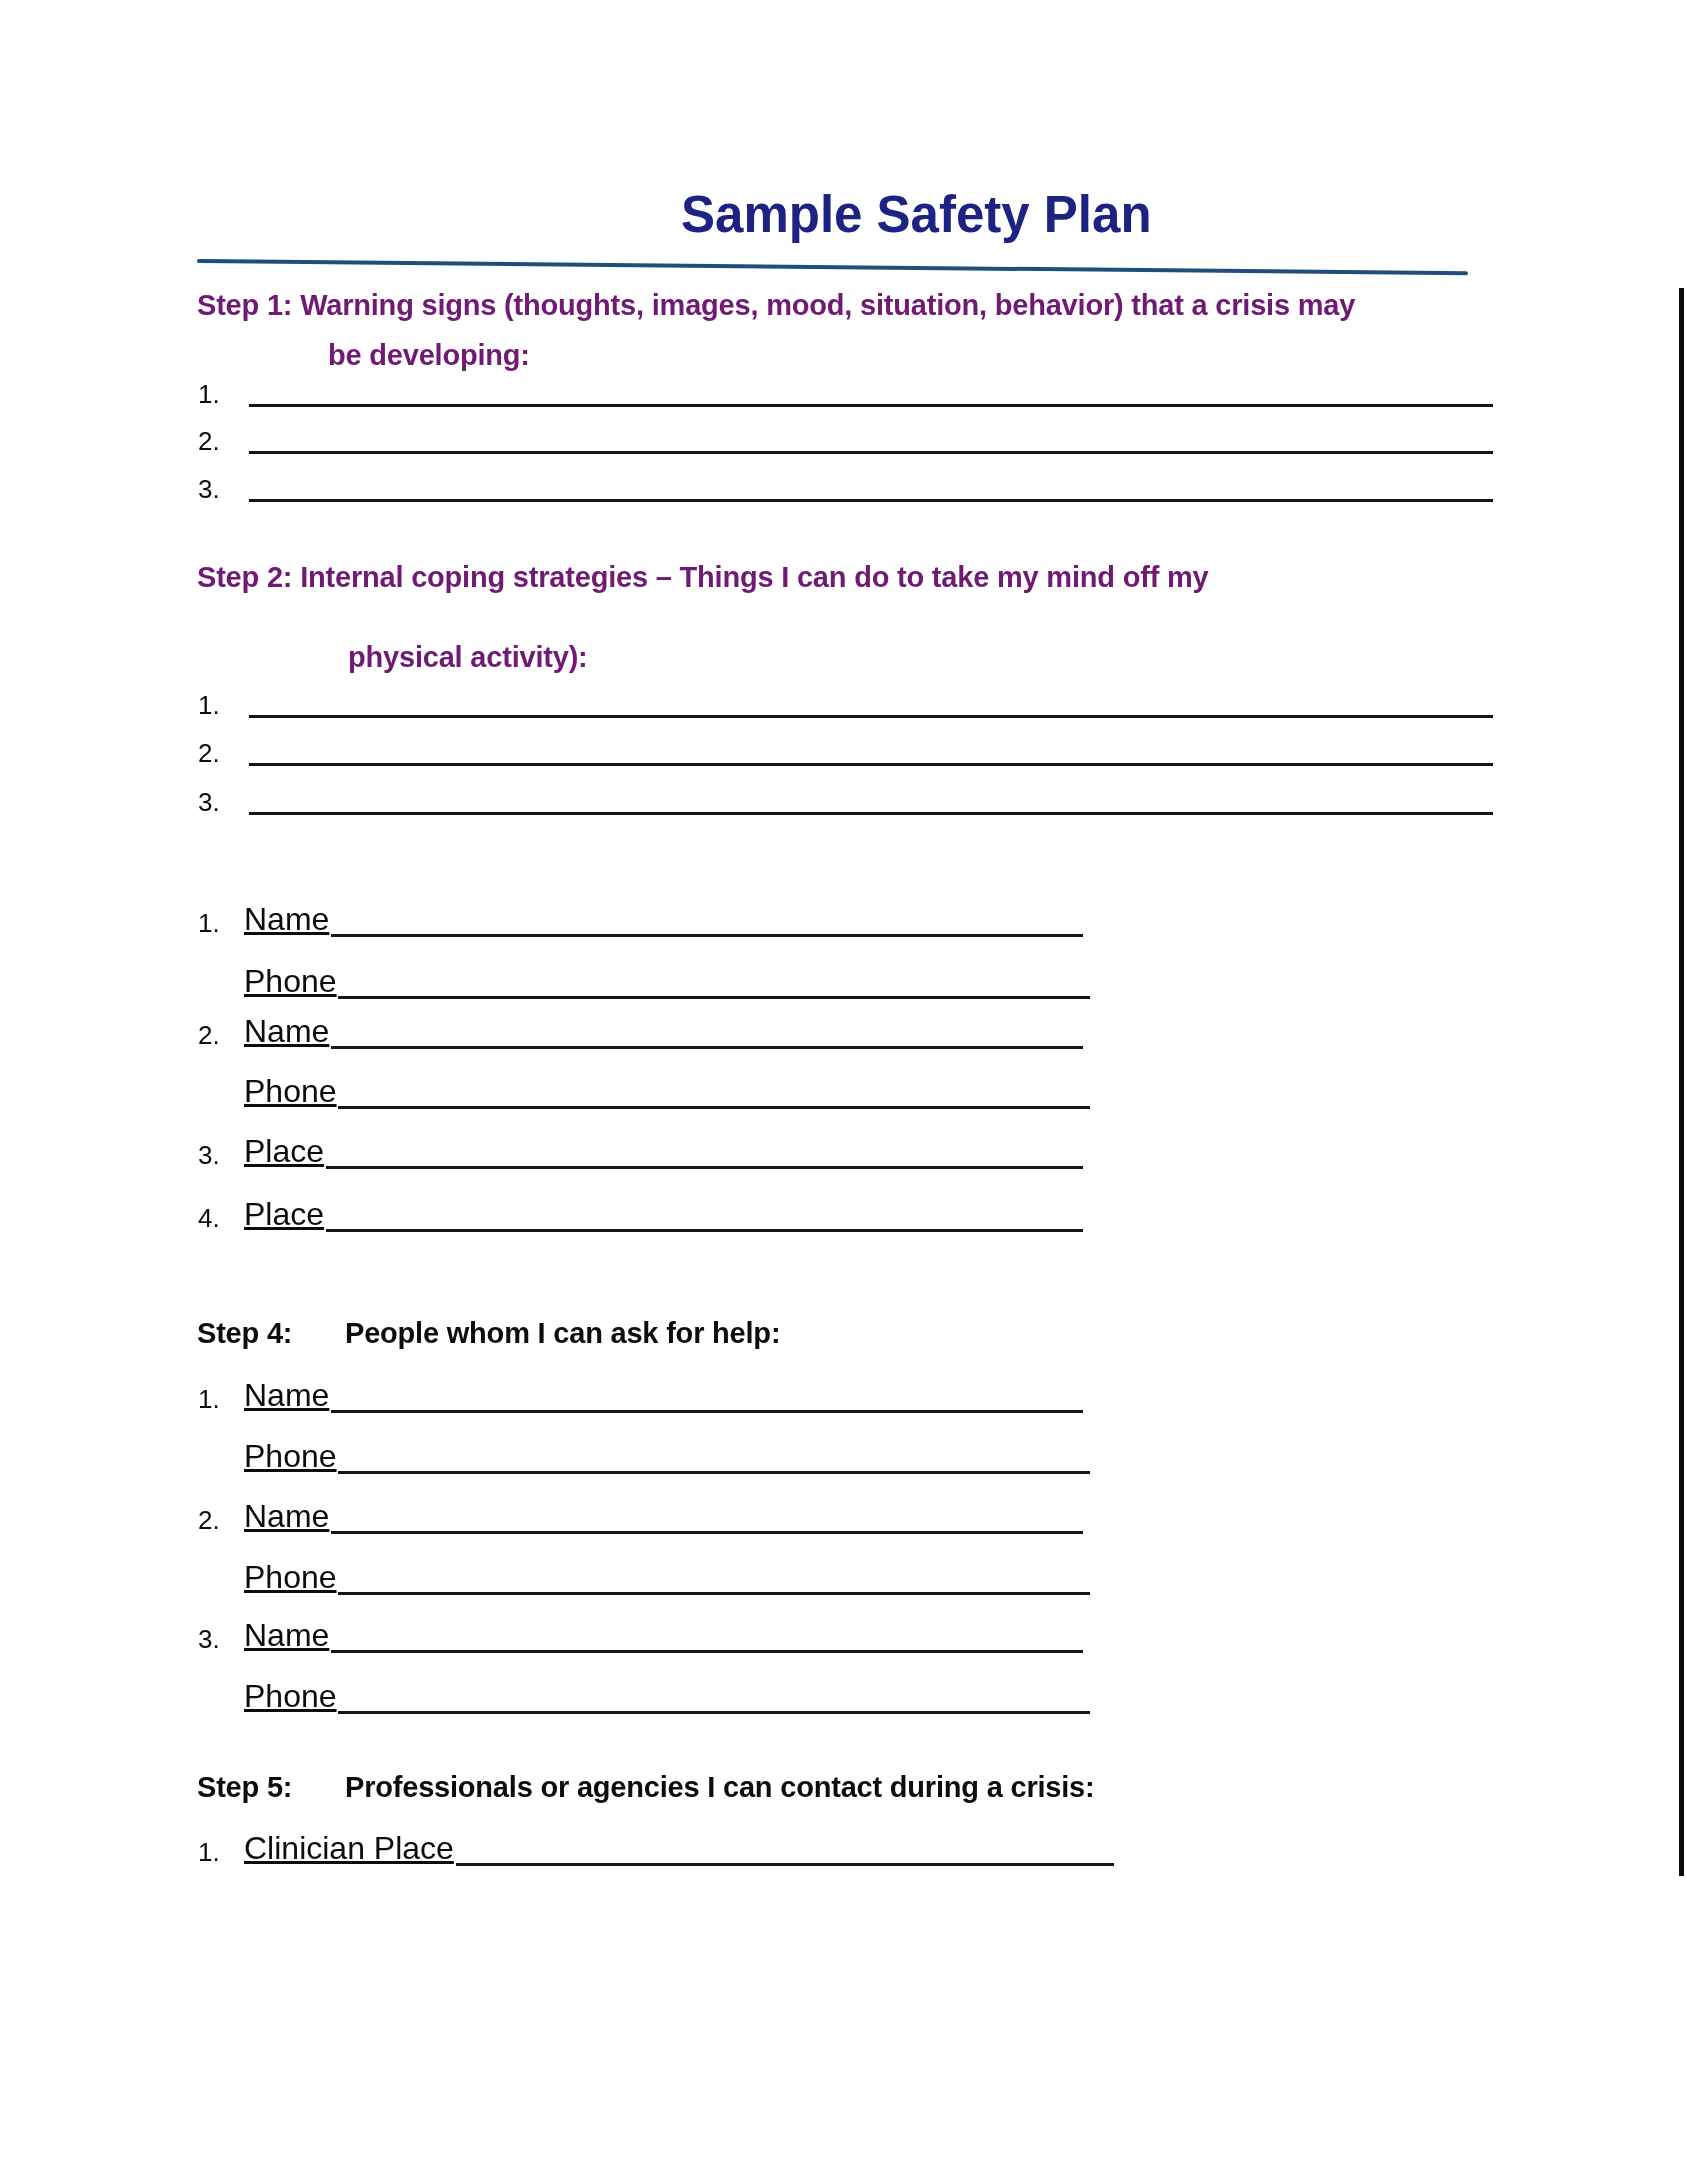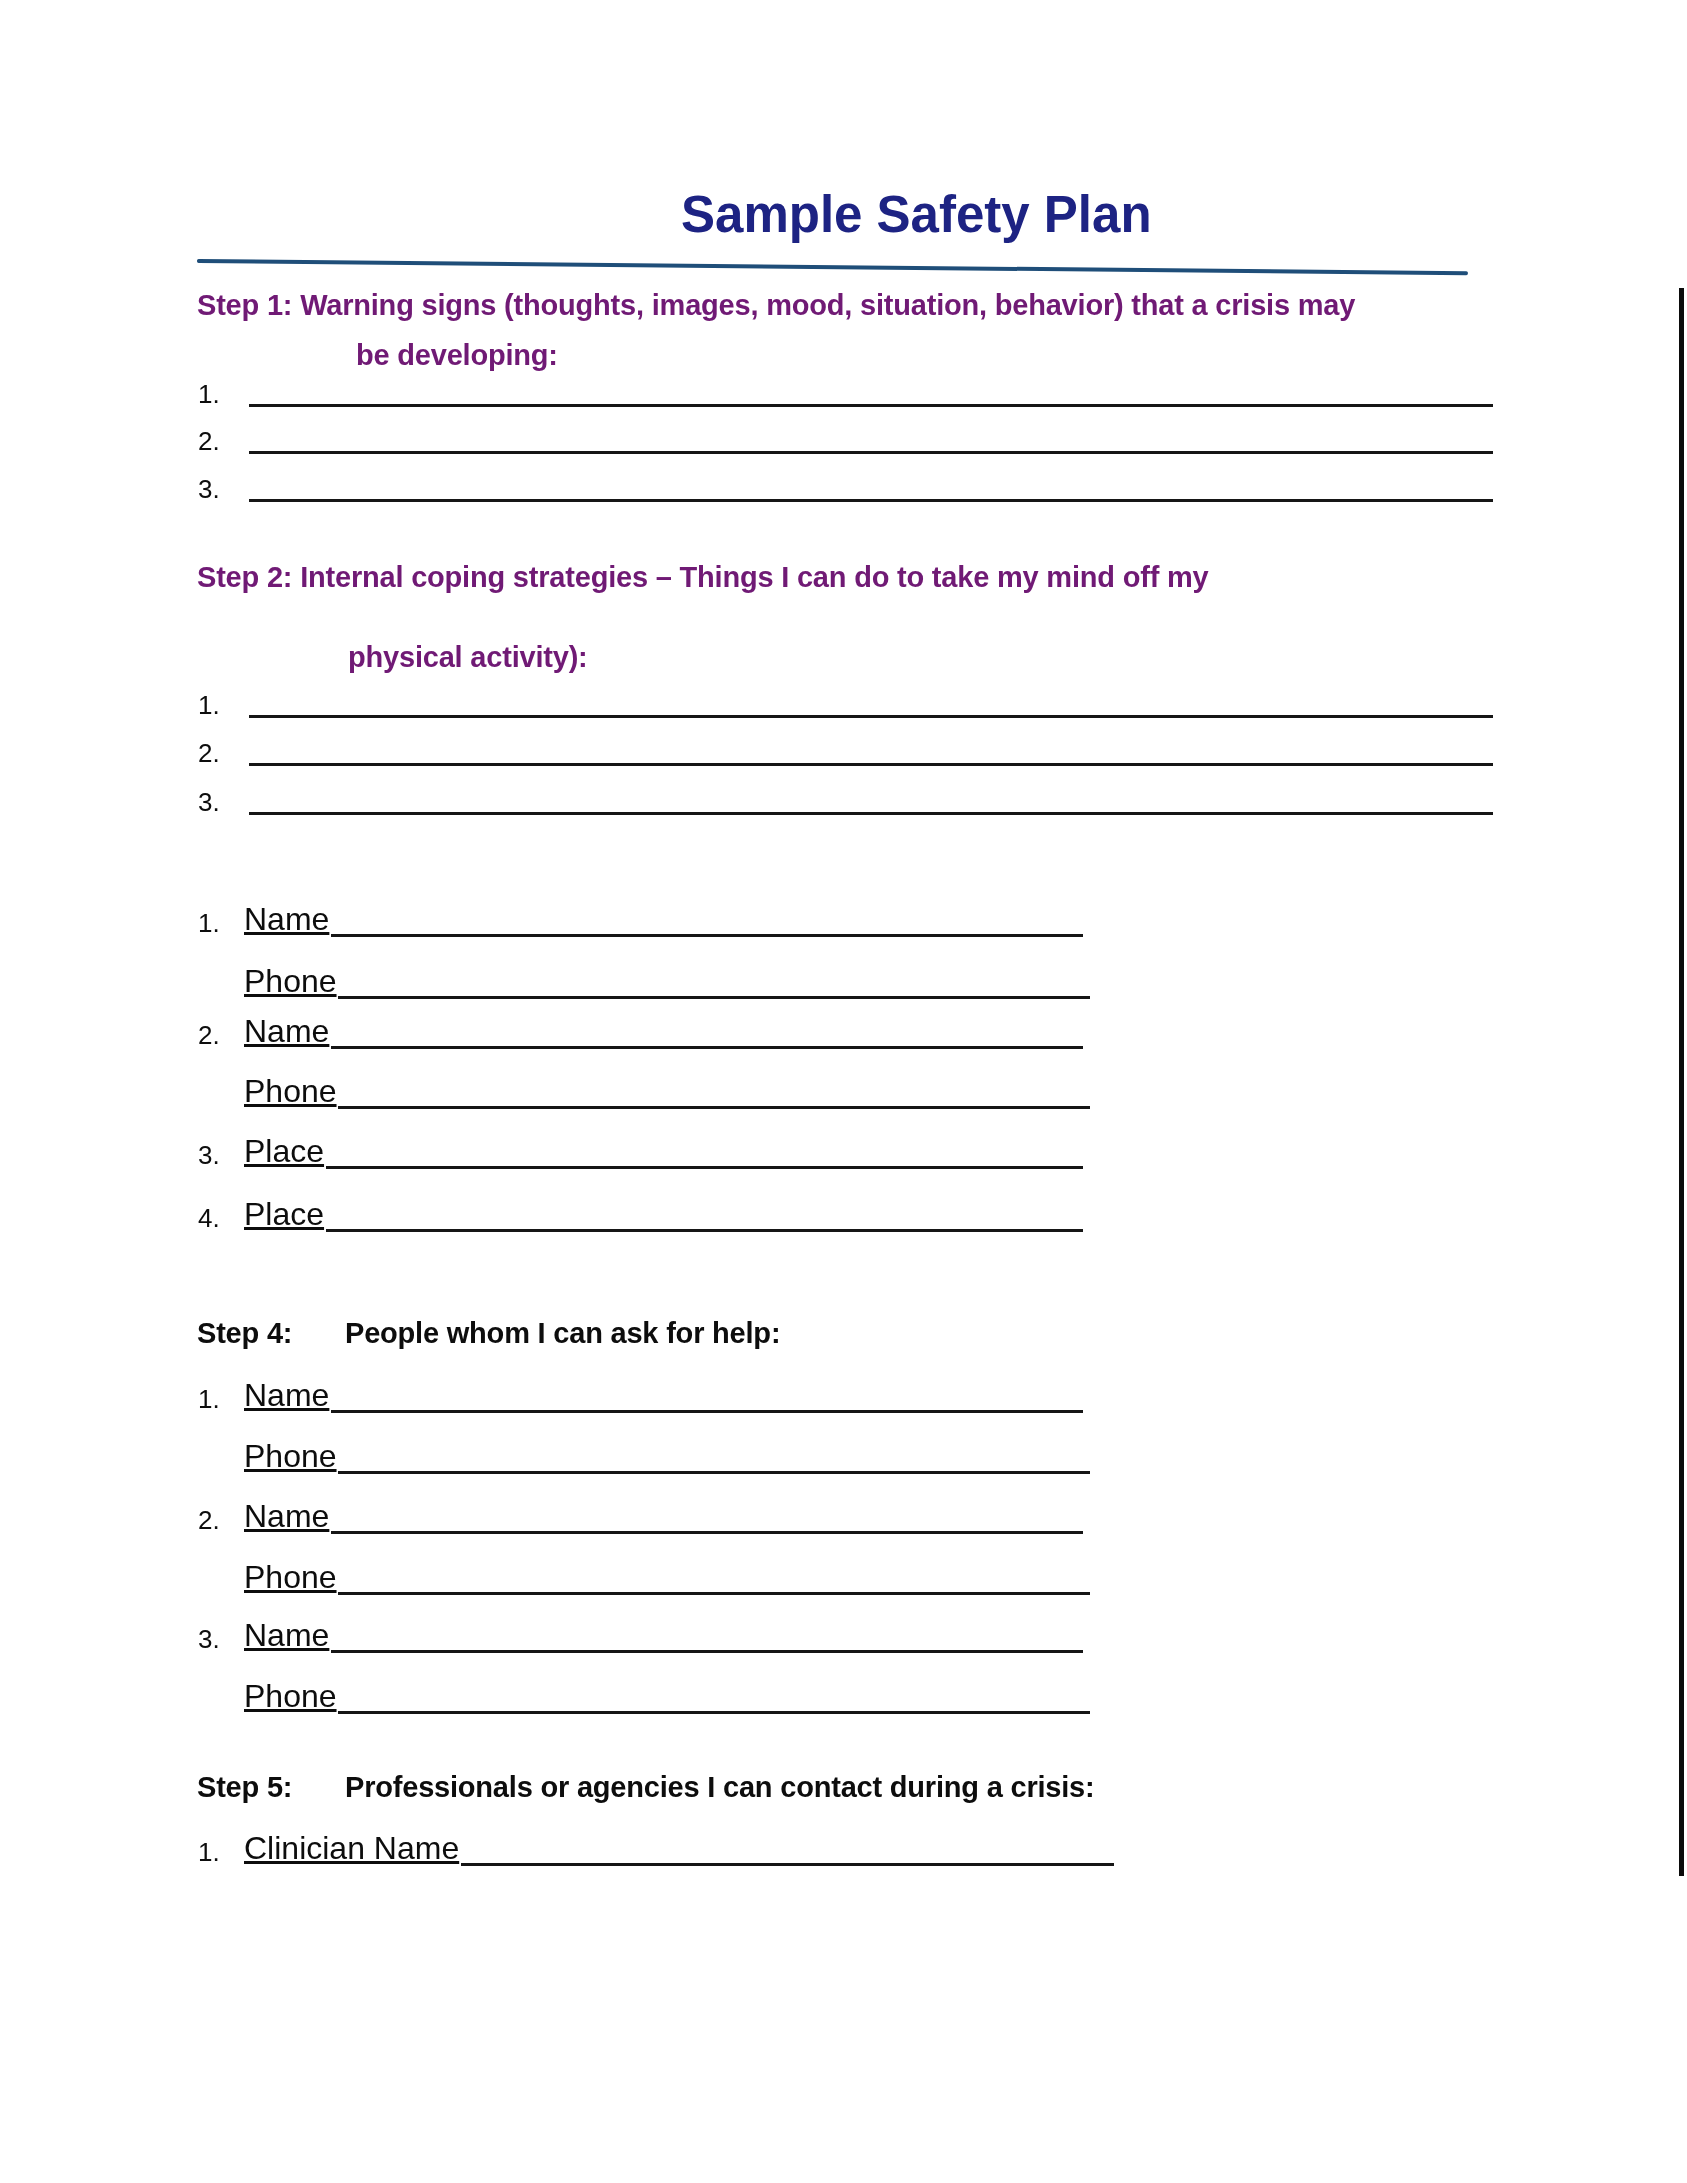--- a/index.html
+++ b/index.html
@@ -78,21 +78,21 @@
 </style>
 </head>
 <body>
 
 <div class="page">
 
   <div class="title">Sample Safety Plan</div>
   <div class="title-rule"></div>
 
   <div class="h" style="left:197px;top:289px">Step 1: Warning signs (thoughts, images, mood, situation, behavior) that a crisis may</div>
-  <div class="h" style="left:356px;top:339px">be developing:</div>
+  <div class="h" style="left:328px;top:339px">be developing:</div>
 
   <div class="nrow" style="top:377px">
     <span class="num">1.</span>
     <div class="fill"></div>
   </div>
   <div class="nrow" style="top:424px">
     <span class="num">2.</span>
     <div class="fill"></div>
   </div>
   <div class="nrow" style="top:472px">
@@ -184,21 +184,21 @@
     <div class="fill"></div>
   </div>
 
   <div class="hrow" style="top:1771px">
     <span class="hl">Step 5:</span>
     <span class="ht">Professionals or agencies I can contact during a crisis:</span>
   </div>
 
   <div class="frow" style="top:1835px;width:916px">
     <span class="num">1.</span>
-    <span class="lbl">Clinician Name</span>
+    <span class="lbl">Clinician Place</span>
     <div class="fill"></div>
   </div>
   <div class="frow" style="top:1899px;width:597px">
     <span class="num"></span>
     <span class="lbl">Phone</span>
     <div class="fill"></div>
   </div>
 
   <div class="border-right"></div>
   <div class="border-bottom"></div>

